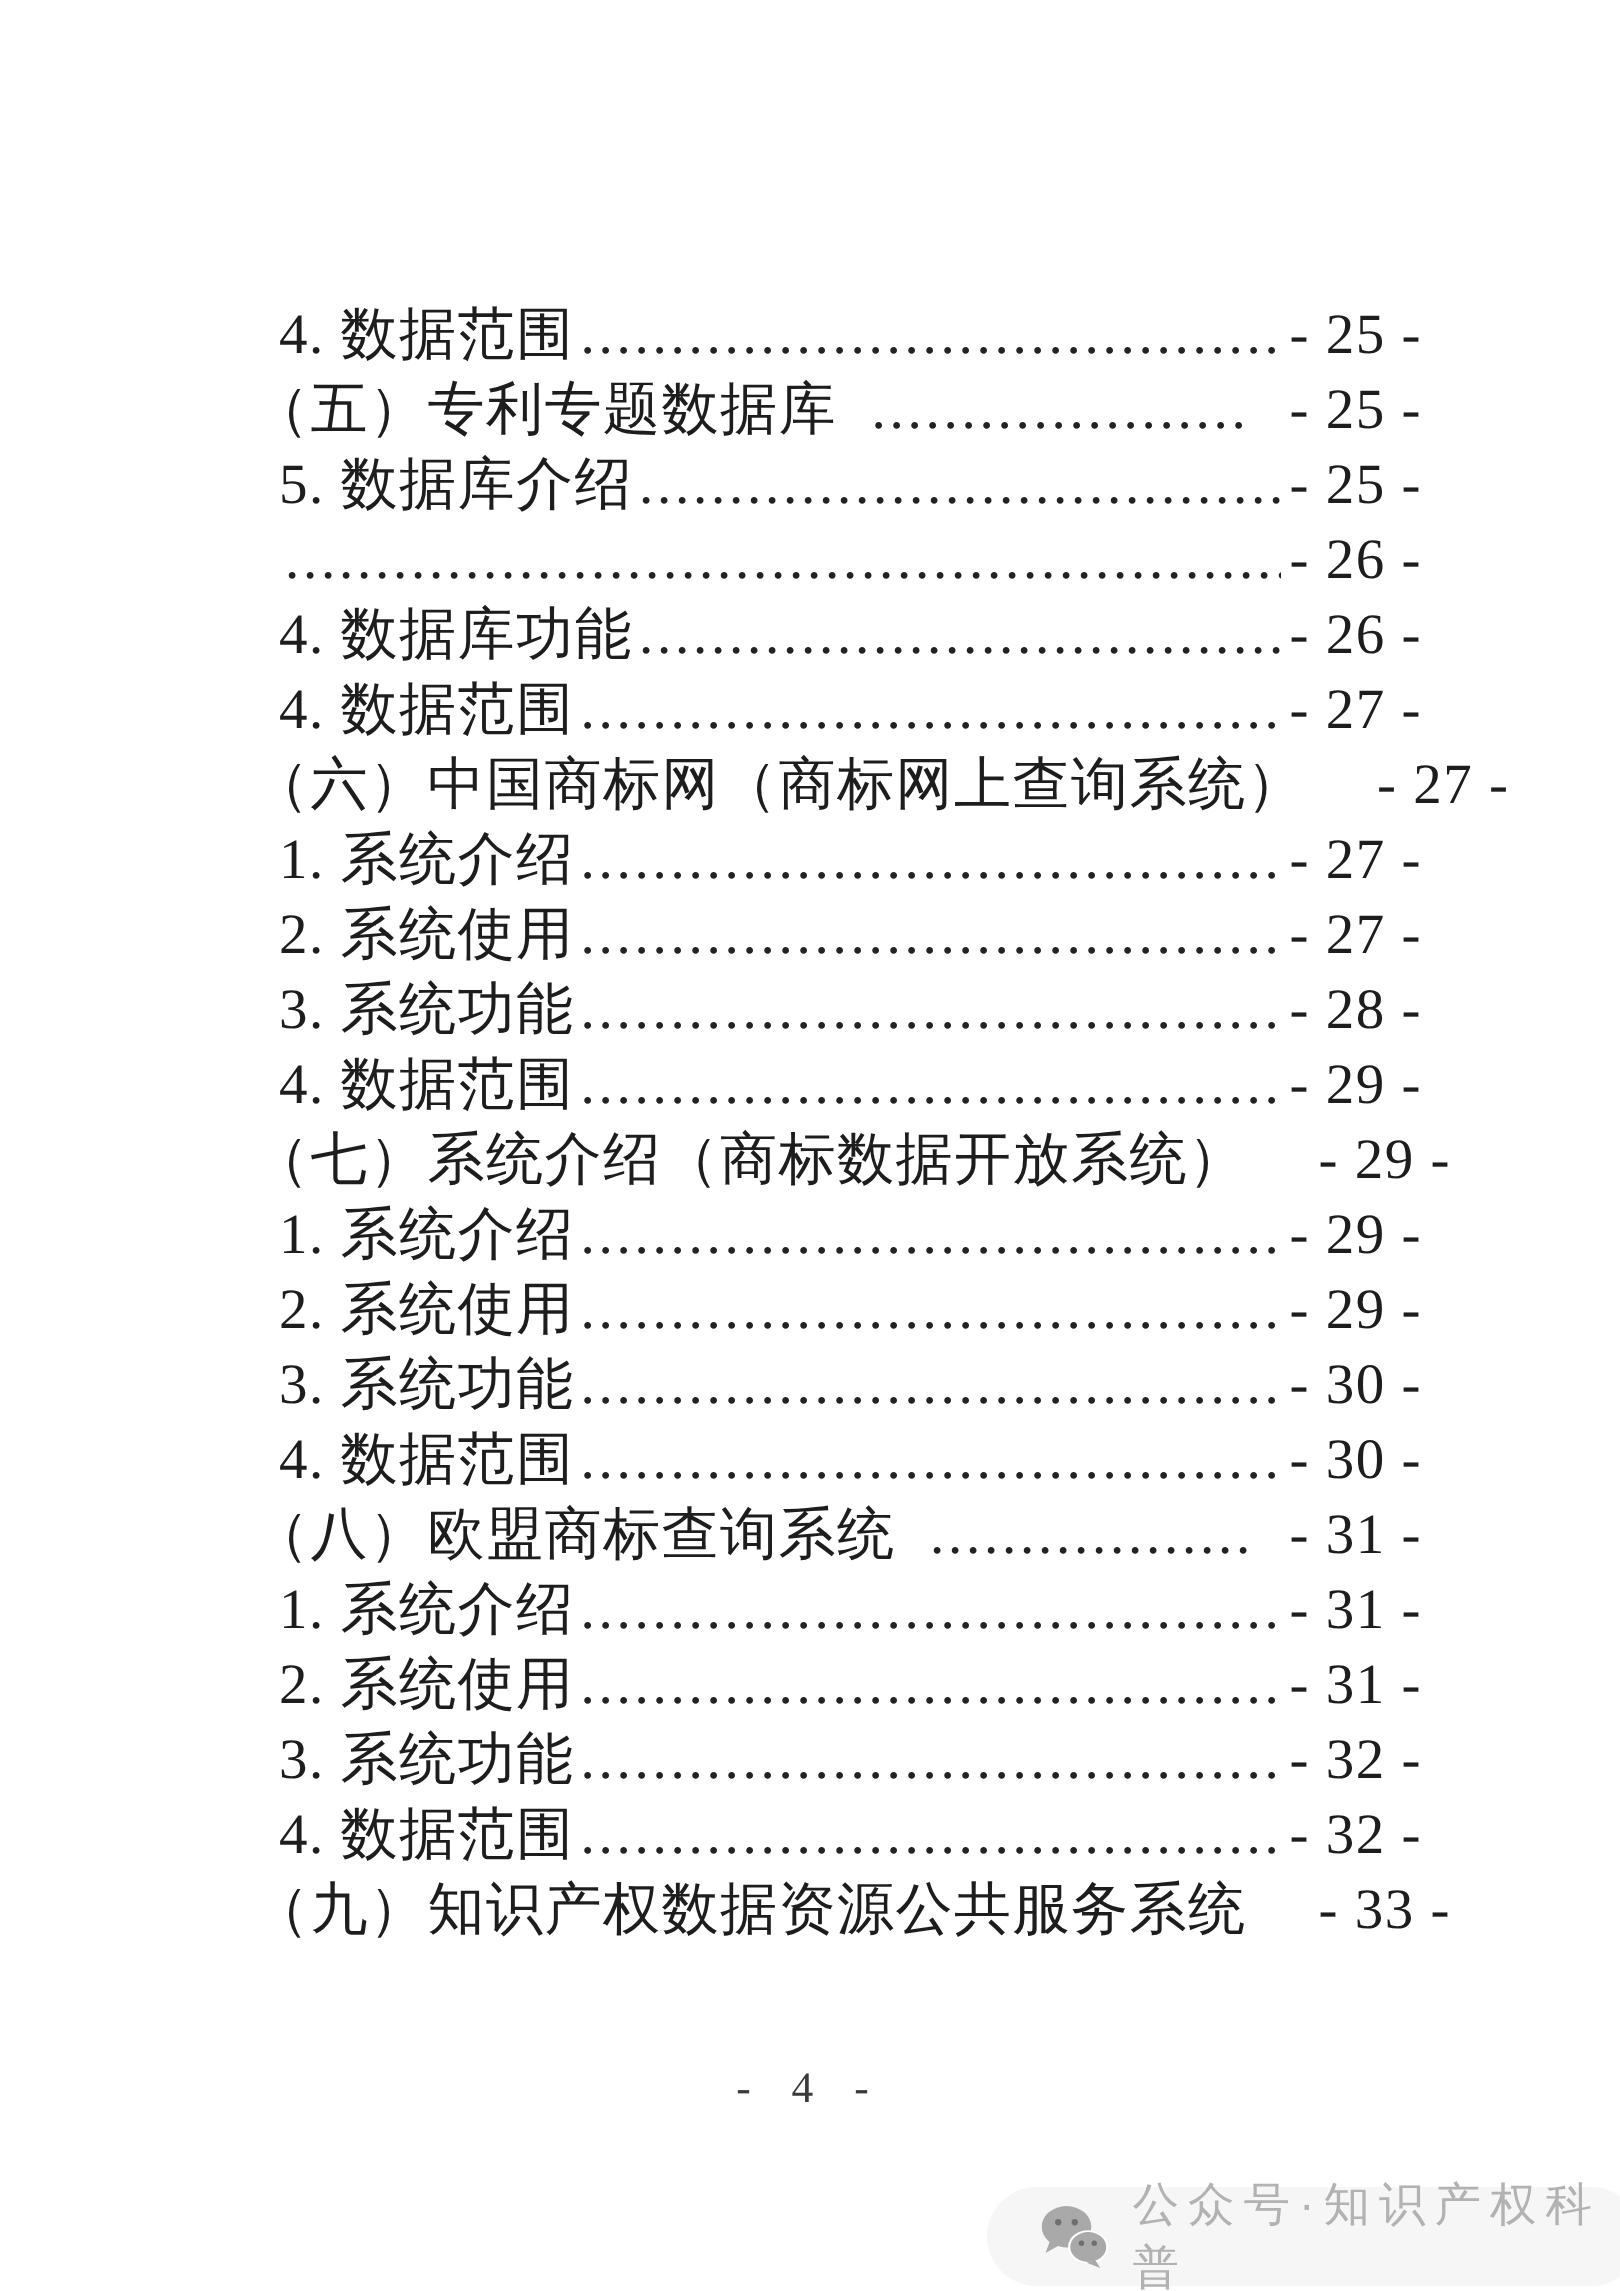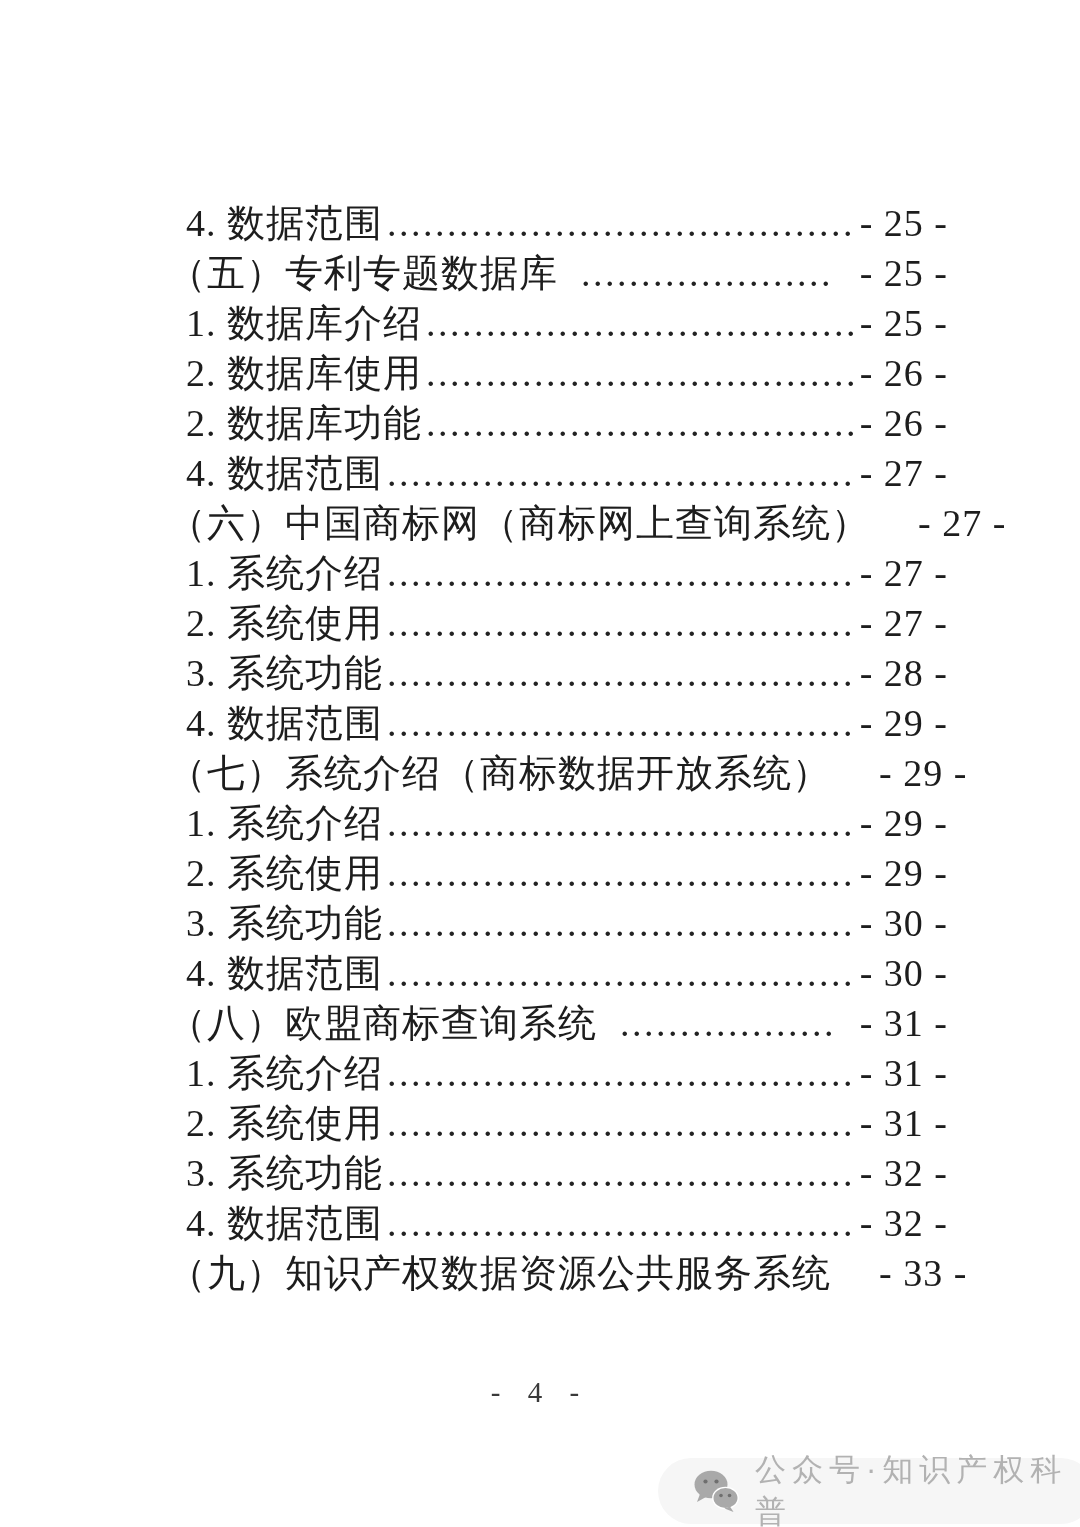--- a/index.html
+++ b/index.html
@@ -78,31 +78,30 @@
     <span class="label">4. 数据范围</span>
     <span class="leader">............................................................................................................................................................................................................................</span>
     <span class="pnum">- 25 -</span>
   </div>
       <div class="toc-row section">
     <span class="label">（五）专利专题数据库</span>
     <span class="leader">............................................................................................................................................................................................................................</span>
     <span class="pnum">- 25 -</span>
   </div>
       <div class="toc-row item">
-    <span class="label">1. 数据库介绍</span>
+    <span class="label">5. 数据库介绍</span>
     <span class="leader">............................................................................................................................................................................................................................</span>
     <span class="pnum">- 25 -</span>
   </div>
       <div class="toc-row item">
-    <span class="label">2. 数据库使用</span>
     <span class="leader">............................................................................................................................................................................................................................</span>
     <span class="pnum">- 26 -</span>
   </div>
       <div class="toc-row item">
-    <span class="label">2. 数据库功能</span>
+    <span class="label">4. 数据库功能</span>
     <span class="leader">............................................................................................................................................................................................................................</span>
     <span class="pnum">- 26 -</span>
   </div>
       <div class="toc-row item">
     <span class="label">4. 数据范围</span>
     <span class="leader">............................................................................................................................................................................................................................</span>
     <span class="pnum">- 27 -</span>
   </div>
       <div class="toc-row section">
     <span class="label">（六）中国商标网（商标网上查询系统）</span>

